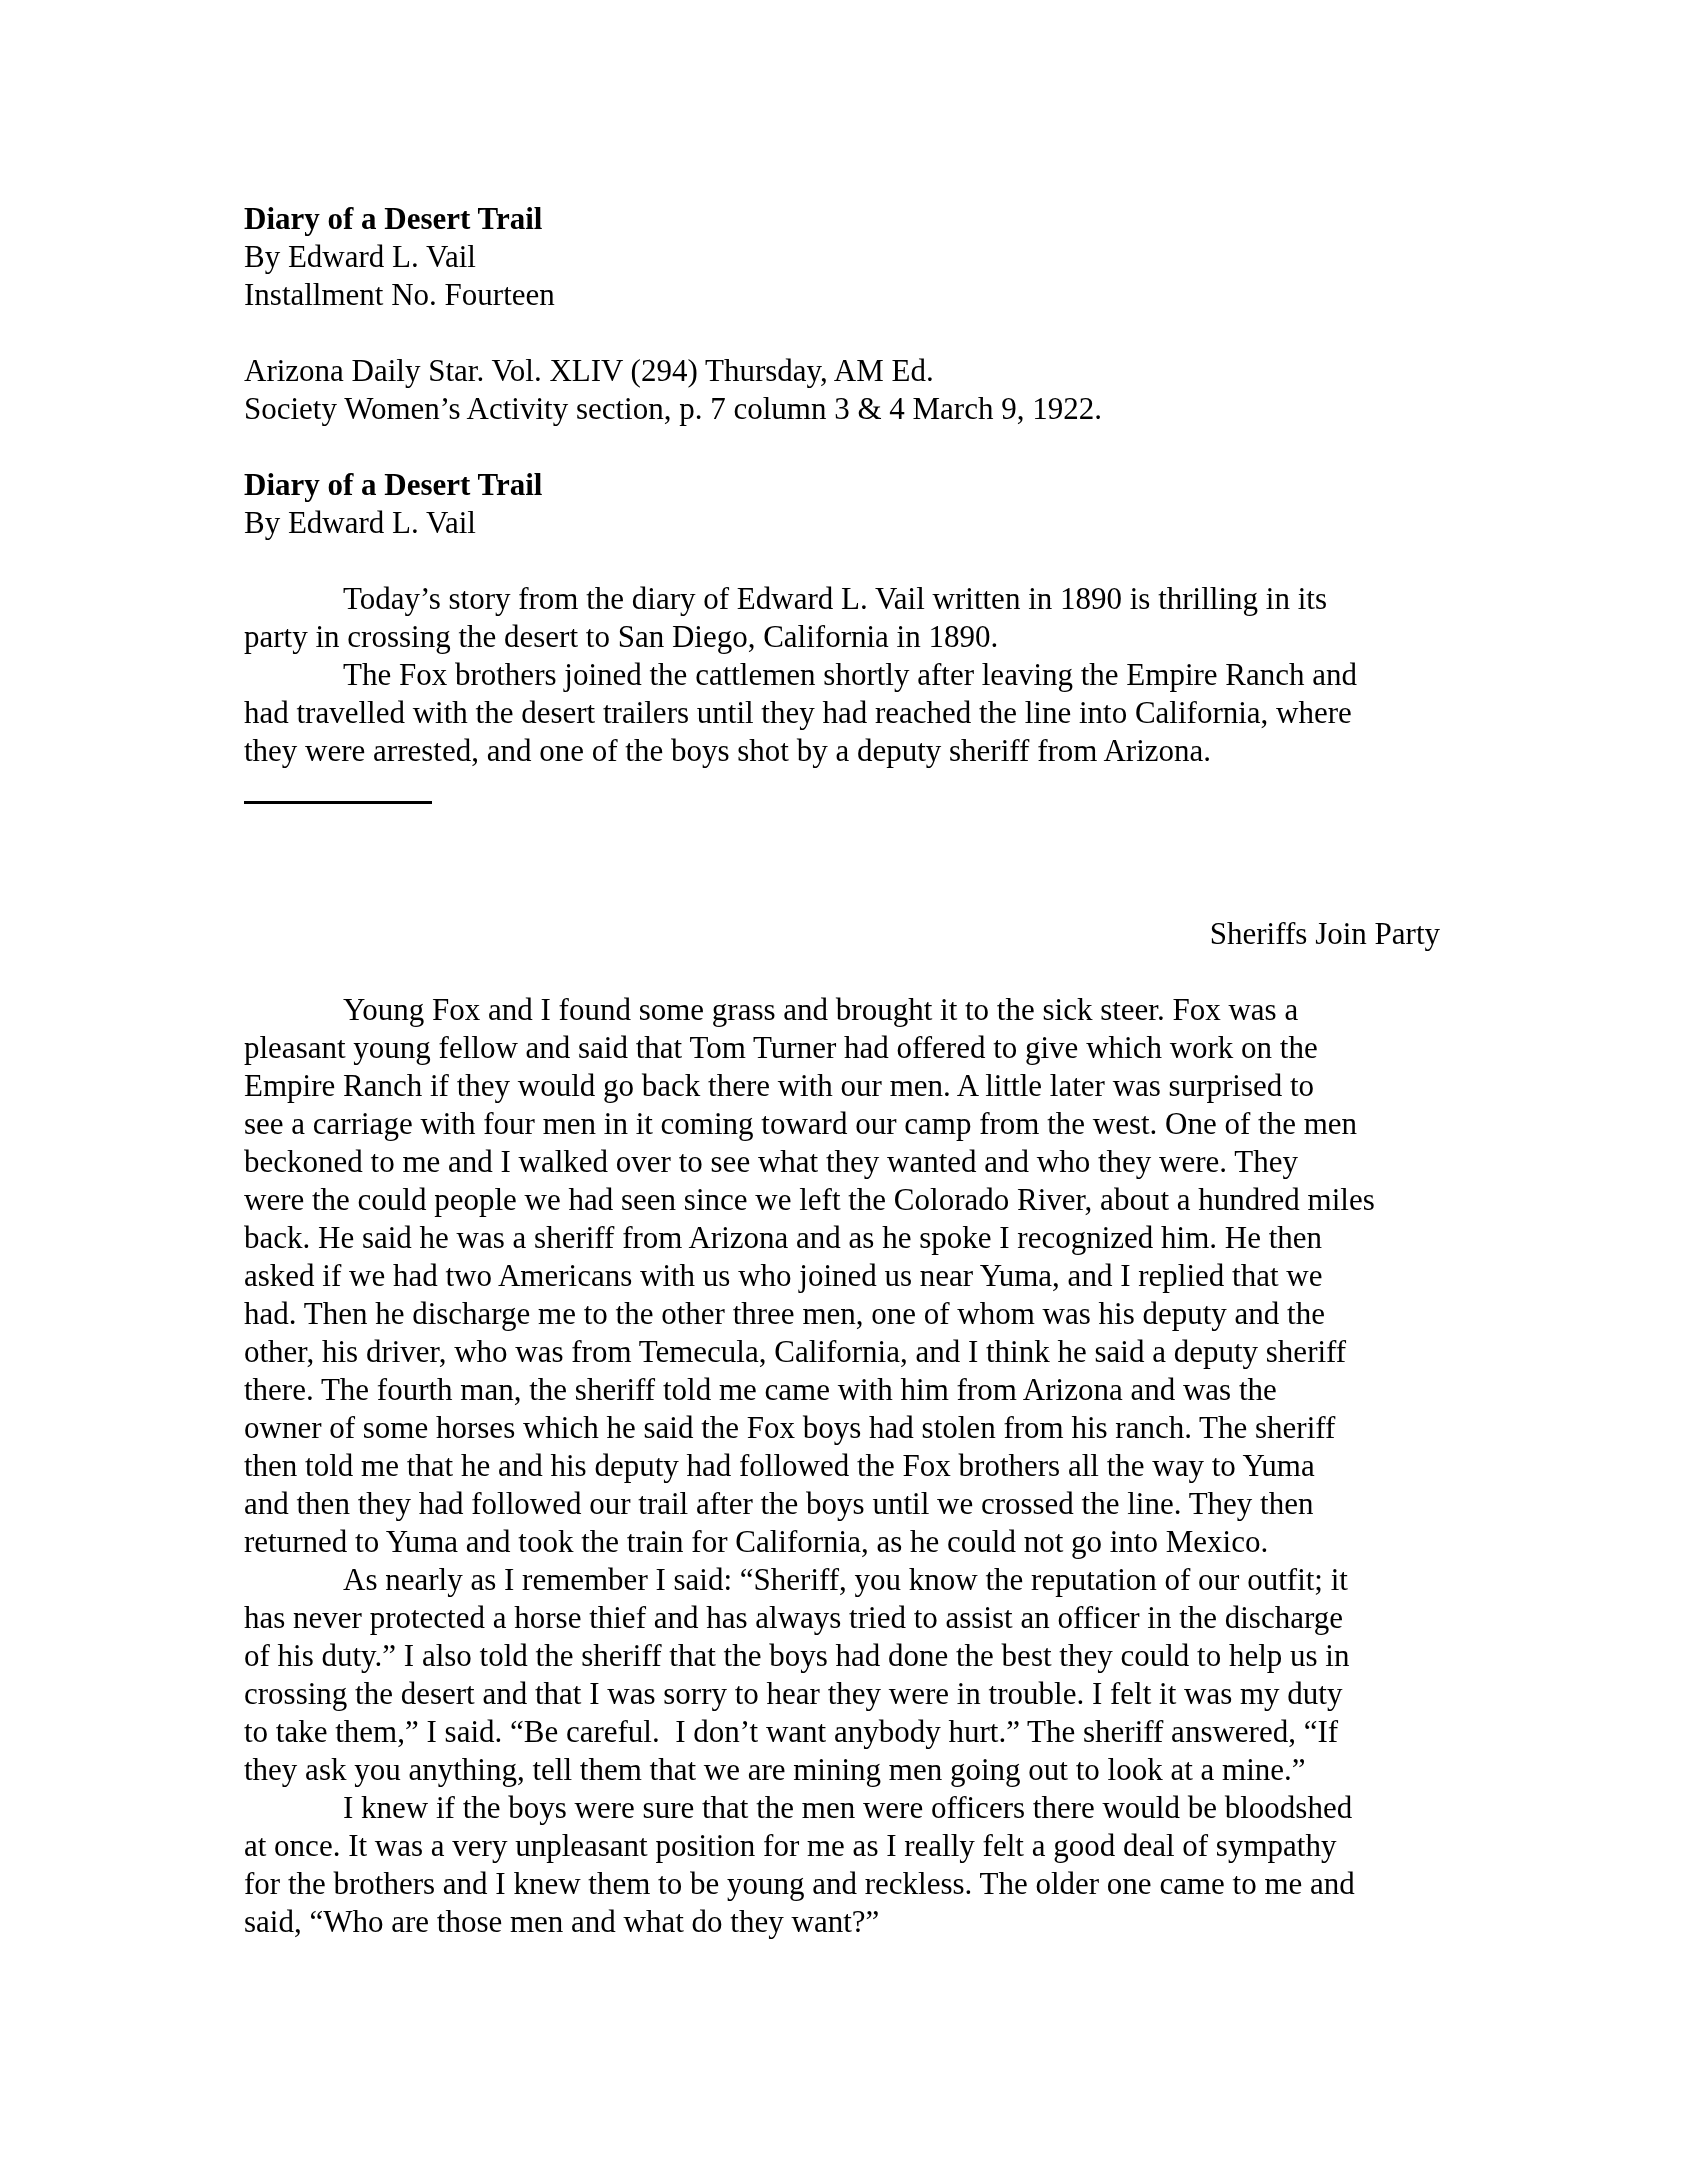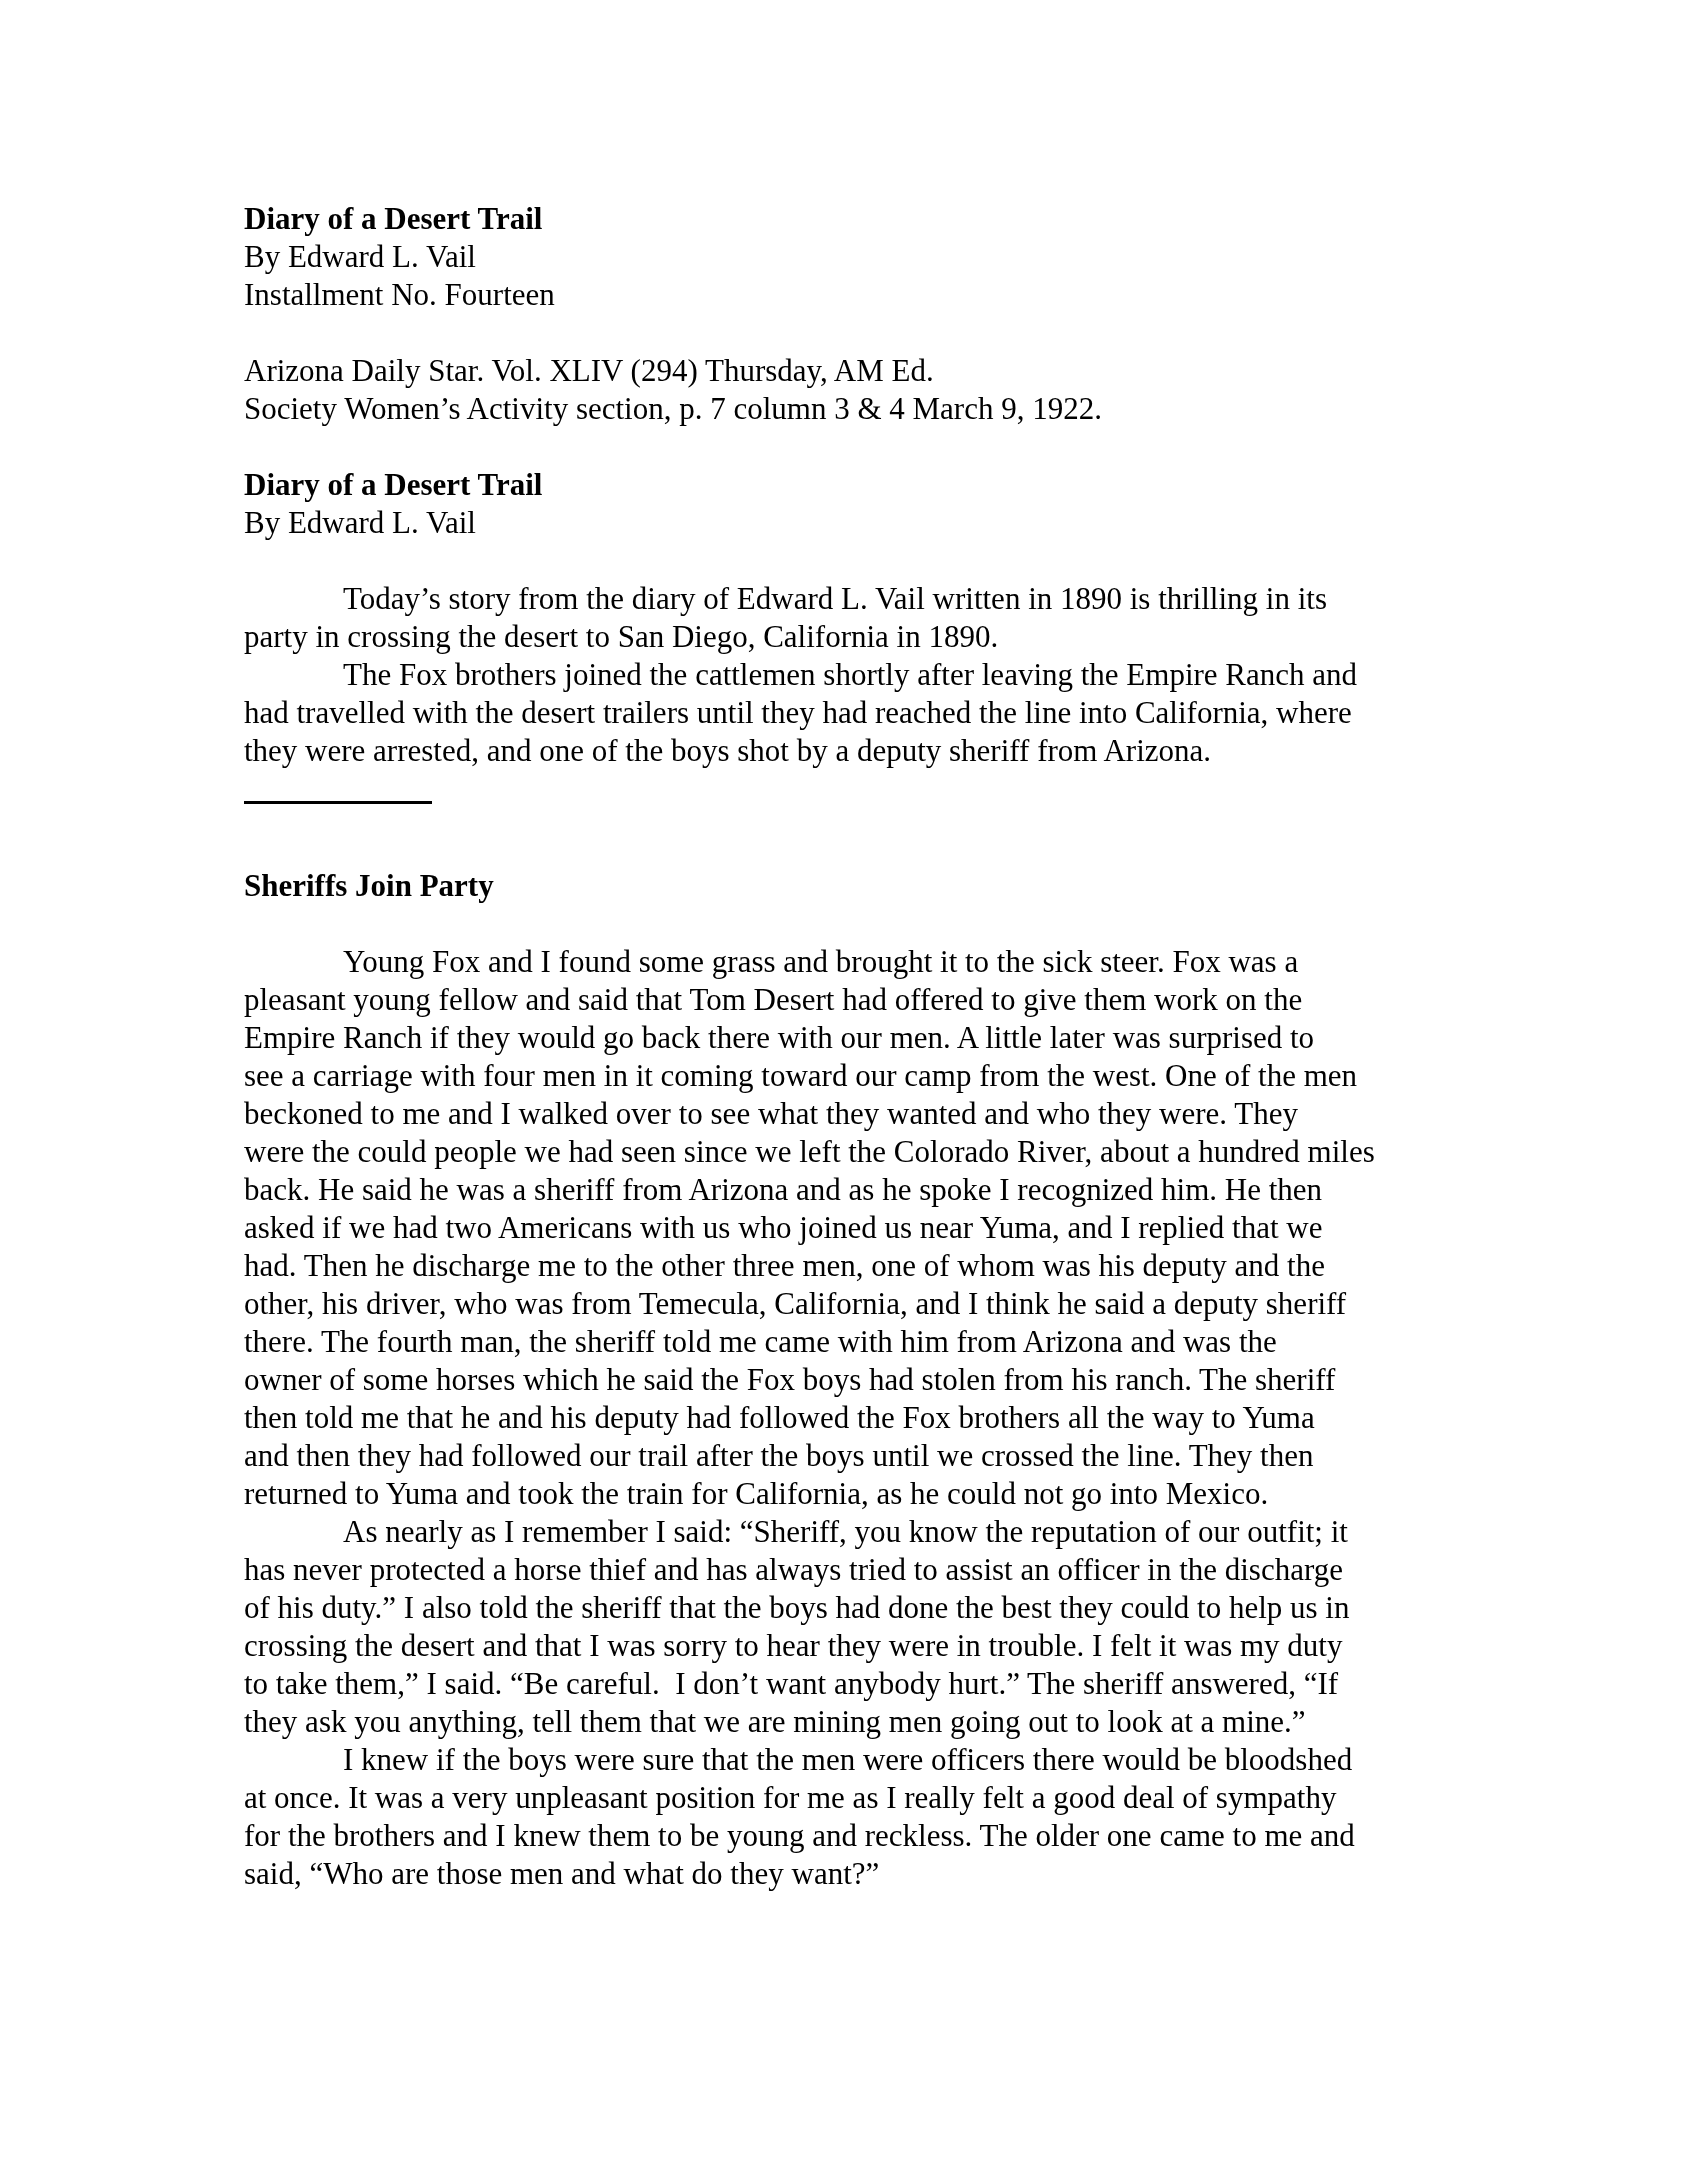--- a/index.html
+++ b/index.html
@@ -32,24 +32,24 @@
   .gap { height: 38px; }
   .para .line.indent { padding-left: 99px; }
   .divider-block { height: 38px; }
   .rule {
     width: 188px;
     height: 0;
     border-top: 3px solid #000000;
     margin-top: 31px;
   }
   .section-heading {
-    text-align: left;
-    font-weight: bold;
+    text-align: right;
+    font-weight: normal;
     height: 38px;
-    margin-top: 28px;
+    margin-top: 76px;
     white-space: pre;
   }
 </style>
 </head>
 <body>
 
 <div class="page">
   <div class="content">
 
     <div>
@@ -88,21 +88,21 @@
     <div class="divider-block">
       <div class="rule"></div>
     </div>
 
     <div class="section-heading">Sheriffs Join Party</div>
 
     <div class="gap"></div>
 
     <div class="para">
         <div class="line indent">Young Fox and I found some grass and brought it to the sick steer. Fox was a</div>
-        <div class="line">pleasant young fellow and said that Tom Desert had offered to give them work on the</div>
+        <div class="line">pleasant young fellow and said that Tom Turner had offered to give which work on the</div>
         <div class="line">Empire Ranch if they would go back there with our men. A little later was surprised to</div>
         <div class="line">see a carriage with four men in it coming toward our camp from the west. One of the men</div>
         <div class="line">beckoned to me and I walked over to see what they wanted and who they were. They</div>
         <div class="line">were the could people we had seen since we left the Colorado River, about a hundred miles</div>
         <div class="line">back. He said he was a sheriff from Arizona and as he spoke I recognized him. He then</div>
         <div class="line">asked if we had two Americans with us who joined us near Yuma, and I replied that we</div>
         <div class="line">had. Then he discharge me to the other three men, one of whom was his deputy and the</div>
         <div class="line">other, his driver, who was from Temecula, California, and I think he said a deputy sheriff</div>
         <div class="line">there. The fourth man, the sheriff told me came with him from Arizona and was the</div>
         <div class="line">owner of some horses which he said the Fox boys had stolen from his ranch. The sheriff</div>

